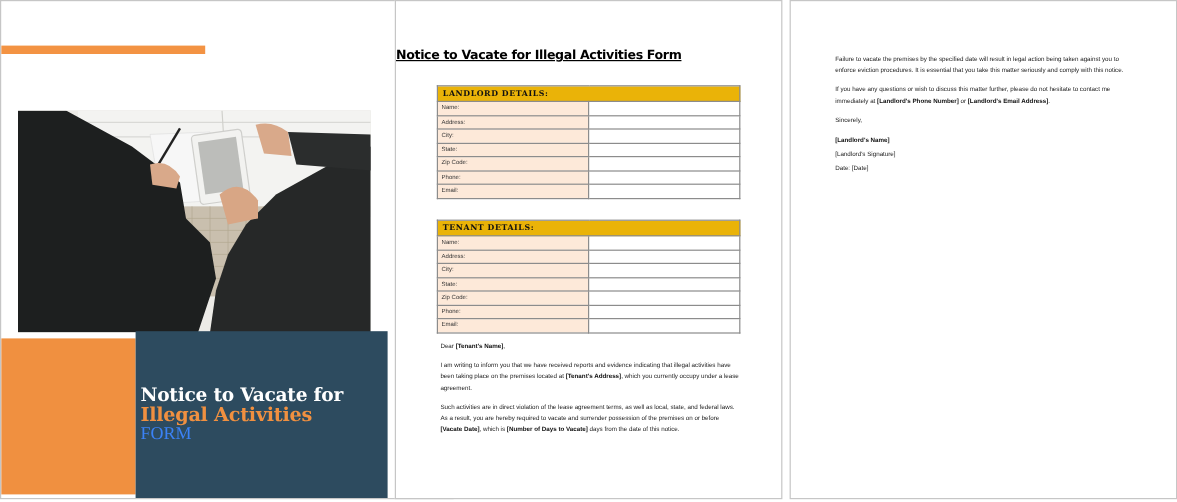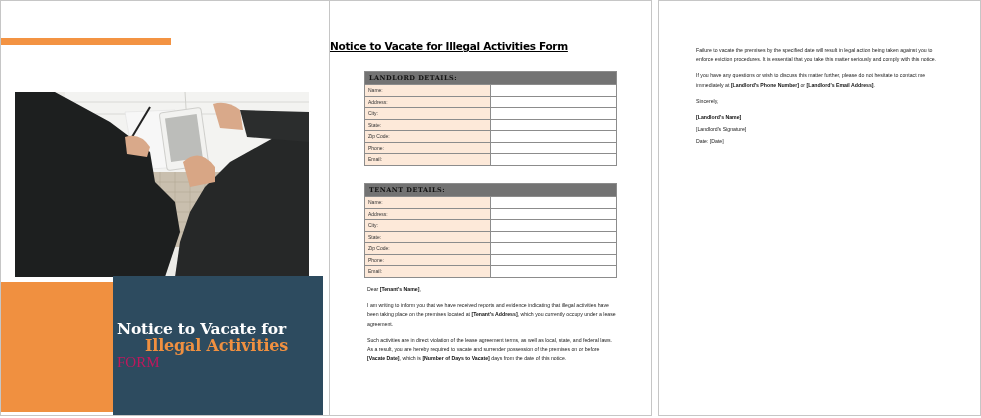--- a/index.html
+++ b/index.html
@@ -10,29 +10,29 @@
     #page3 { left: 658px; width: 323px; }
 
     
     .accent-bar { position: absolute; left: 0; top: 37px; width: 170px; height: 7px; background: #f39343; }
     .photo { position: absolute; left: 14px; top: 91px; width: 294px; height: 185px; overflow: hidden; background: #e9e8e4; }
     .photo svg { display: block; }
     .orange-block { position: absolute; left: 0; top: 281px; width: 112px; height: 130px; background: #f09040; }
     .navy-block { position: absolute; left: 112px; top: 275px; width: 210px; height: 141px; background: #2d4b5f; }
     .cover-title { position: absolute; left: 116px; top: 319px; font-family: "DejaVu Serif", serif; line-height: 17px; }
     .cover-title .l1 { color: #ffffff; font-weight: bold; font-size: 15.5px; letter-spacing: -0.2px; display: block; }
-    .cover-title .l2 { color: #f09040; font-weight: bold; font-size: 16px; letter-spacing: -0.2px; display: block; margin-left: 28px; }
-    .cover-title .l3 { color: #be185d; font-size: 15px; display: block; font-family: "Liberation Serif", serif; margin-top: 0; }
+    .cover-title .l2 { color: #f09040; font-weight: bold; font-size: 16px; letter-spacing: -0.2px; display: block; }
+    .cover-title .l3 { color: #3b82f6; font-size: 15px; display: block; font-family: "Liberation Serif", serif; margin-top: 0; }
 
     
     .form-title { position: absolute; left: 0; width: 100%; top: 39px; text-align: left; font-weight: bold; font-size: 10.5px; text-decoration: underline; color: #000; font-family: "DejaVu Sans", sans-serif; letter-spacing: -0.3px; }
     table.details { position: absolute; left: 34px; width: 253px; border-collapse: collapse; table-layout: fixed; }
     #landlord-table { top: 70px; }
     #tenant-table { top: 182px; border-radius: 24px; }
-    table.details th { background: #737373; border: 1px solid #8c8c8c; text-align: left; font-family: "DejaVu Serif", serif; font-size: 6.5px; font-weight: bold; letter-spacing: 0.5px; height: 12px; padding: 0 0 0 4px; color: #111; }
+    table.details th { background: #eab308; border: 1px solid #8c8c8c; text-align: left; font-family: "DejaVu Serif", serif; font-size: 6.5px; font-weight: bold; letter-spacing: 0.5px; height: 12px; padding: 0 0 0 4px; color: #111; }
     table.details td { border: 1px solid #8c8c8c; height: 10.5px; padding: 0 0 0 3px; font-size: 5px; color: #333; }
     table.details td.lbl { width: 54px; background: #fde9d9; }
     table.details td.val { background: #ffffff; }
     .letter { position: absolute; left: 37px; width: 250px; font-size: 5.2px; line-height: 9.2px; color: #222; }
     .letter p { margin: 0 0 7px 0; }
     .letter b { font-weight: bold; color: #111; }
     #letter-p2 { top: 284px; }
 
     
     #letter-p3 { top: 45px; left: 37px; width: 252px; }

